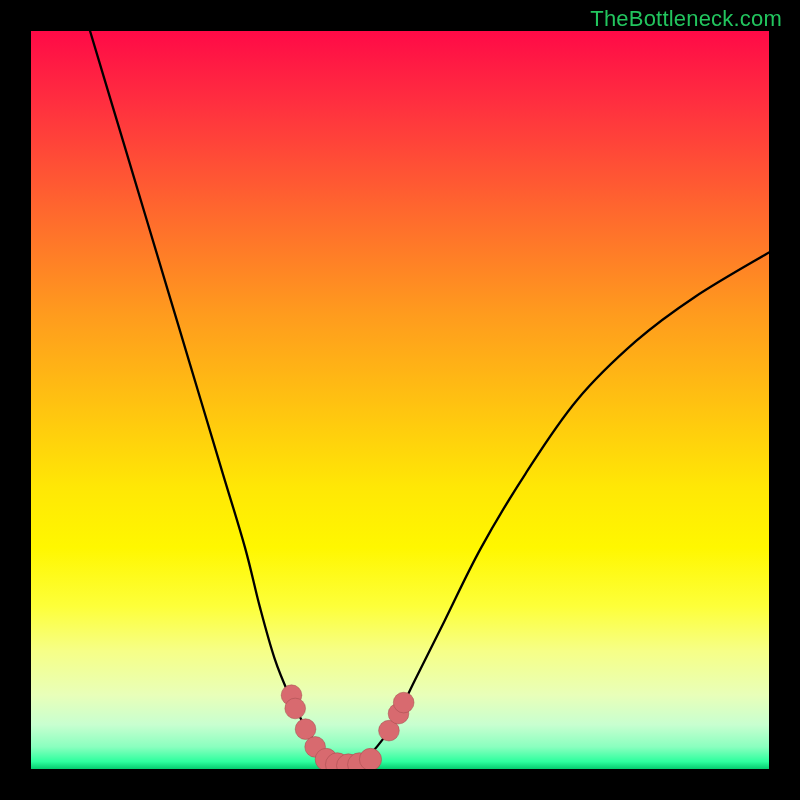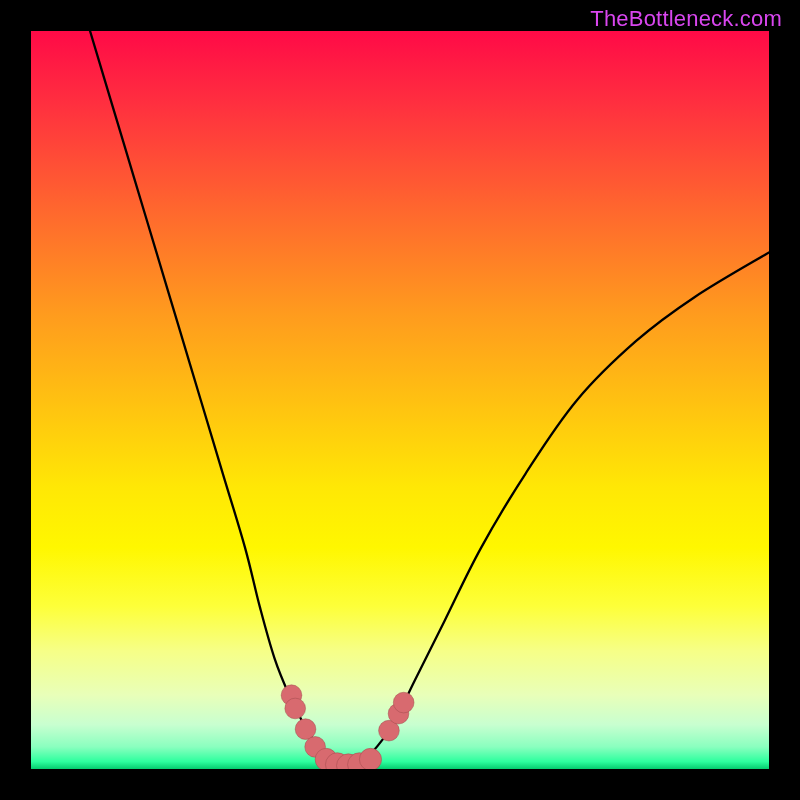--- a/index.html
+++ b/index.html
@@ -40,21 +40,21 @@
       #2dff9e 99%,
       #05cc6e 100%
     );
   }
   .watermark {
     position: absolute;
     top: 6px;
     right: 18px;
     font-family: Arial, Helvetica, sans-serif;
     font-size: 22px;
-    color: #d946ef;
+    color: #22c55e;
     letter-spacing: 0.2px;
     user-select: none;
   }
   svg.curves {
     position: absolute;
     top: 0;
     left: 0;
     width: 738px;
     height: 738px;
   }

